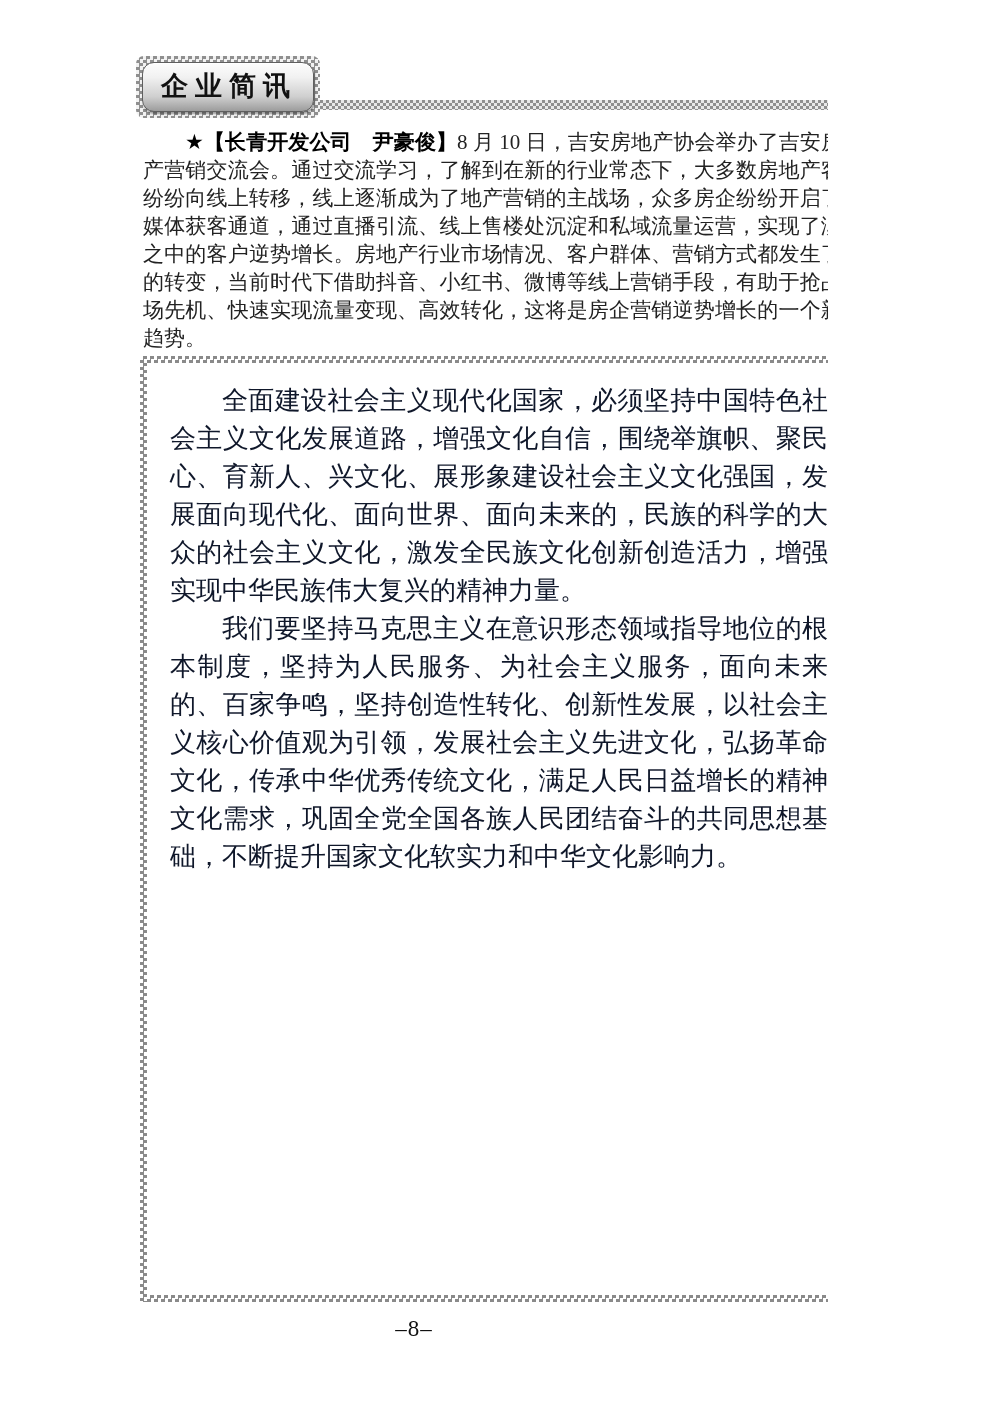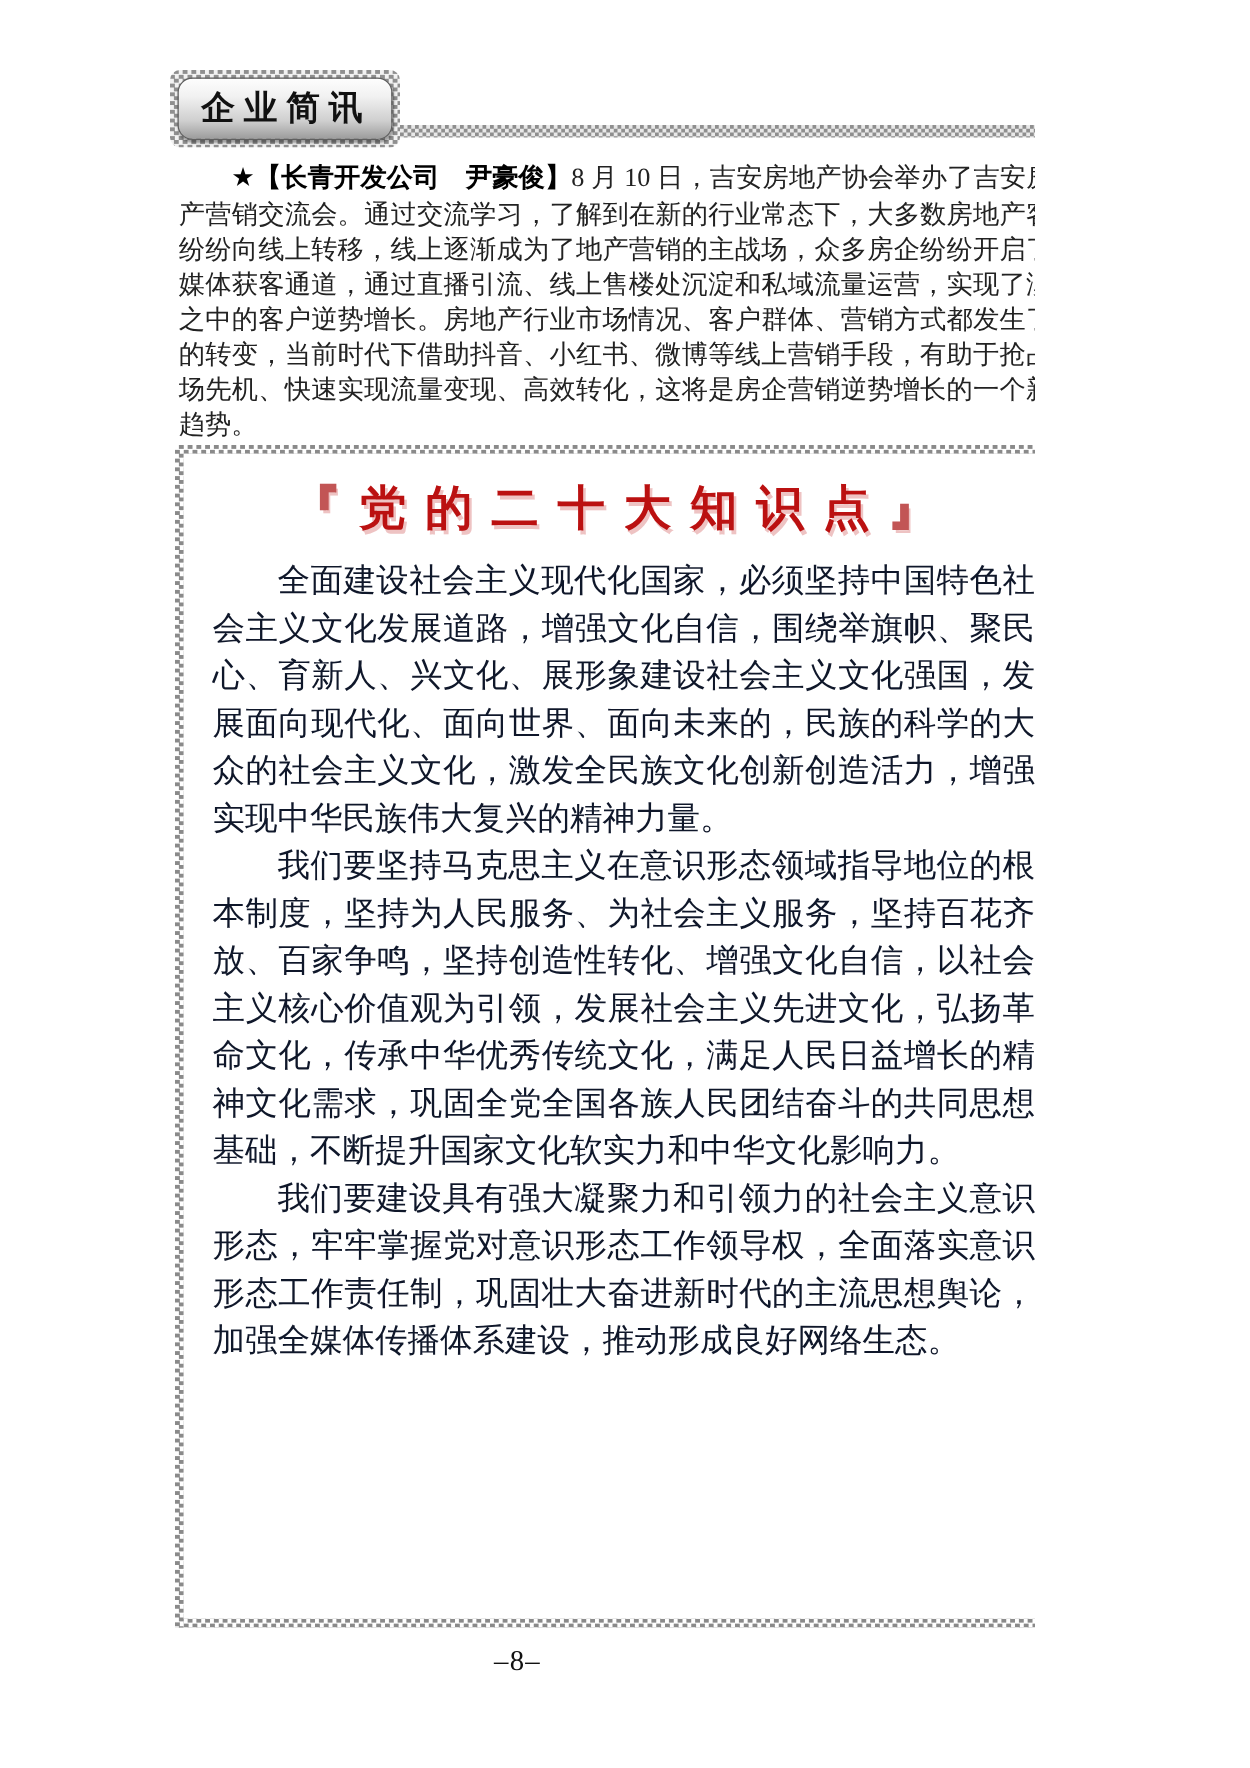--- a/index.html
+++ b/index.html
@@ -140,26 +140,22 @@
     <span class="indent"></span><span class="lead">★【长青开发公司　尹豪俊】</span><span>8 月 10 日，吉安房地产协会举办了吉安房地产营销交流会。通过交流学习，了解到在新的行业常态下，大多数房地产客户纷纷向线上转移，线上逐渐成为了地产营销的主战场，众多房企纷纷开启了新媒体获客通道，通过直播引流、线上售楼处沉淀和私域流量运营，实现了淡市之中的客户逆势增长。房地产行业市场情况、客户群体、营销方式都发生了新的转变，当前时代下借助抖音、小红书、微博等线上营销手段，有助于抢占市场先机、快速实现流量变现、高效转化，这将是房企营销逆势增长的一个新的趋势。</span>
   </div>
 
   <div class="kbox">
     <div class="kedge top"></div>
     <div class="kedge bottom"></div>
     <div class="kedge left"></div>
     <div class="kedge right"></div>
 
     <div class="kbox-inner">
-      <div class="ktitle">
-        <span class="kt-bracket">『</span><span class="kt-text">党的二十大知识点</span><span class="kt-bracket">』</span>
-      </div>
       <div class="kbody">
         <p>全面建设社会主义现代化国家，必须坚持中国特色社会主义文化发展道路，增强文化自信，围绕举旗帜、聚民心、育新人、兴文化、展形象建设社会主义文化强国，发展面向现代化、面向世界、面向未来的，民族的科学的大众的社会主义文化，激发全民族文化创新创造活力，增强实现中华民族伟大复兴的精神力量。</p>
-        <p>我们要坚持马克思主义在意识形态领域指导地位的根本制度，坚持为人民服务、为社会主义服务，坚持百花齐放、百家争鸣，坚持创造性转化、增强文化自信，以社会主义核心价值观为引领，发展社会主义先进文化，弘扬革命文化，传承中华优秀传统文化，满足人民日益增长的精神文化需求，巩固全党全国各族人民团结奋斗的共同思想基础，不断提升国家文化软实力和中华文化影响力。</p>
-        <p>我们要建设具有强大凝聚力和引领力的社会主义意识形态，牢牢掌握党对意识形态工作领导权，全面落实意识形态工作责任制，巩固壮大奋进新时代的主流思想舆论，加强全媒体传播体系建设，推动形成良好网络生态。</p>
+        <p>我们要坚持马克思主义在意识形态领域指导地位的根本制度，坚持为人民服务、为社会主义服务，面向未来的、百家争鸣，坚持创造性转化、创新性发展，以社会主义核心价值观为引领，发展社会主义先进文化，弘扬革命文化，传承中华优秀传统文化，满足人民日益增长的精神文化需求，巩固全党全国各族人民团结奋斗的共同思想基础，不断提升国家文化软实力和中华文化影响力。</p>
       </div>
     </div>
   </div>
 
   <div class="footer">–8–</div>
 
 </div>
 
 </body></html>

